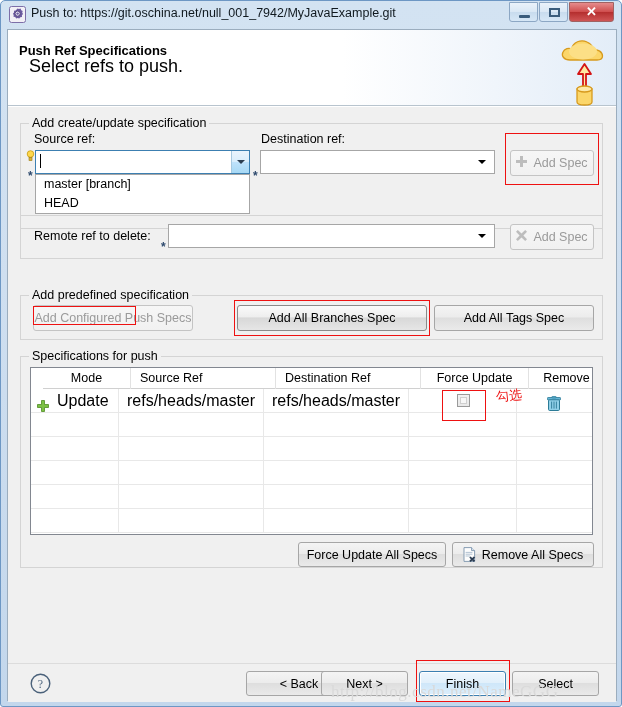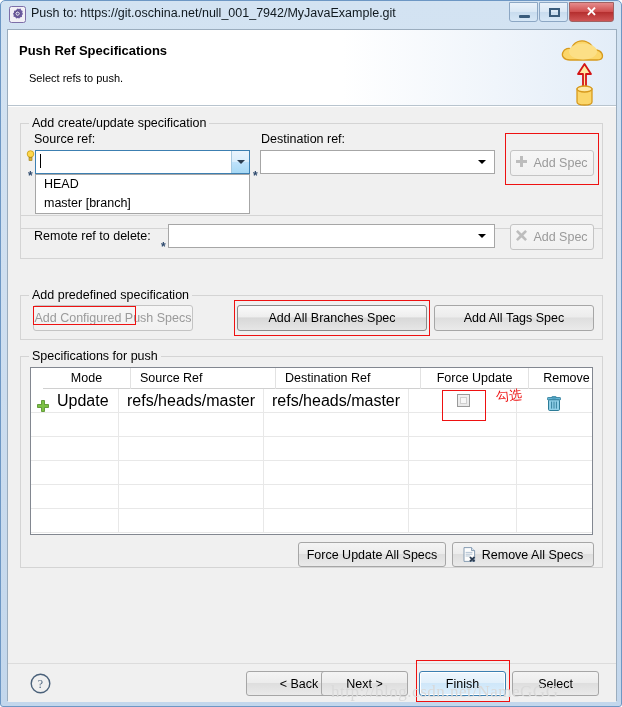--- a/index.html
+++ b/index.html
@@ -61,22 +61,22 @@
   #header {
     position: absolute; left: 0; top: 0; width: 608px; height: 76px;
     background: linear-gradient(to right, #ffffff 0%, #ffffff 55%, #f0f5fb 80%, #e3edf8 100%);
     border-bottom: 1px solid #b8c4ce;
   }
   #header-title {
     position: absolute; left: 11px; top: 13px;
     font-size: 13px; font-weight: bold; color: #000000;
   }
   #header-desc {
-    position: absolute; left: 21px; top: 42px;
-    font-size: 11px; color: #000000;
+    position: absolute; left: 21px; top: 26px;
+    font-size: 18px; color: #000000;
   }
   #header-icon { position: absolute; left: 548px; top: 2px; width: 58px; height: 74px; }
 
   
   #body {
     position: absolute; left: 0; top: 77px; width: 608px; height: 556px;
     background: #f0f0f0;
   }
 
   
@@ -270,22 +270,22 @@
       <div class="deco-ast" style="left:20px; top:62px;">*</div>
 
       <div class="combo focused" style="left:27px; top:43px; width:215px; height:24px;">
         <div class="caret"></div>
         <div class="combo-arrow-btn">
           <div class="arrow-dn"></div>
         </div>
       </div>
 
       <div id="dropdown" style="left:27px; top:67px; width:215px;">
+        <div class="dd-item">master [branch]</div>
         <div class="dd-item">HEAD</div>
-        <div class="dd-item">master [branch]</div>
       </div>
       <div class="redbox" style="left:25px; top:199px; width:103px; height:19px;"></div>
 
       <div class="flabel" style="left:253px; top:25px;">Destination ref:</div>
       <div class="deco-ast" style="left:245px; top:62px;">*</div>
       <div class="combo" style="left:252px; top:43px; width:235px; height:24px;">
         <div class="arrow-dn plain" style="left:auto; right:8px; margin-left:0;"></div>
       </div>
 
       <div class="btn disabled" style="left:502px; top:43px; width:84px; height:26px;">

